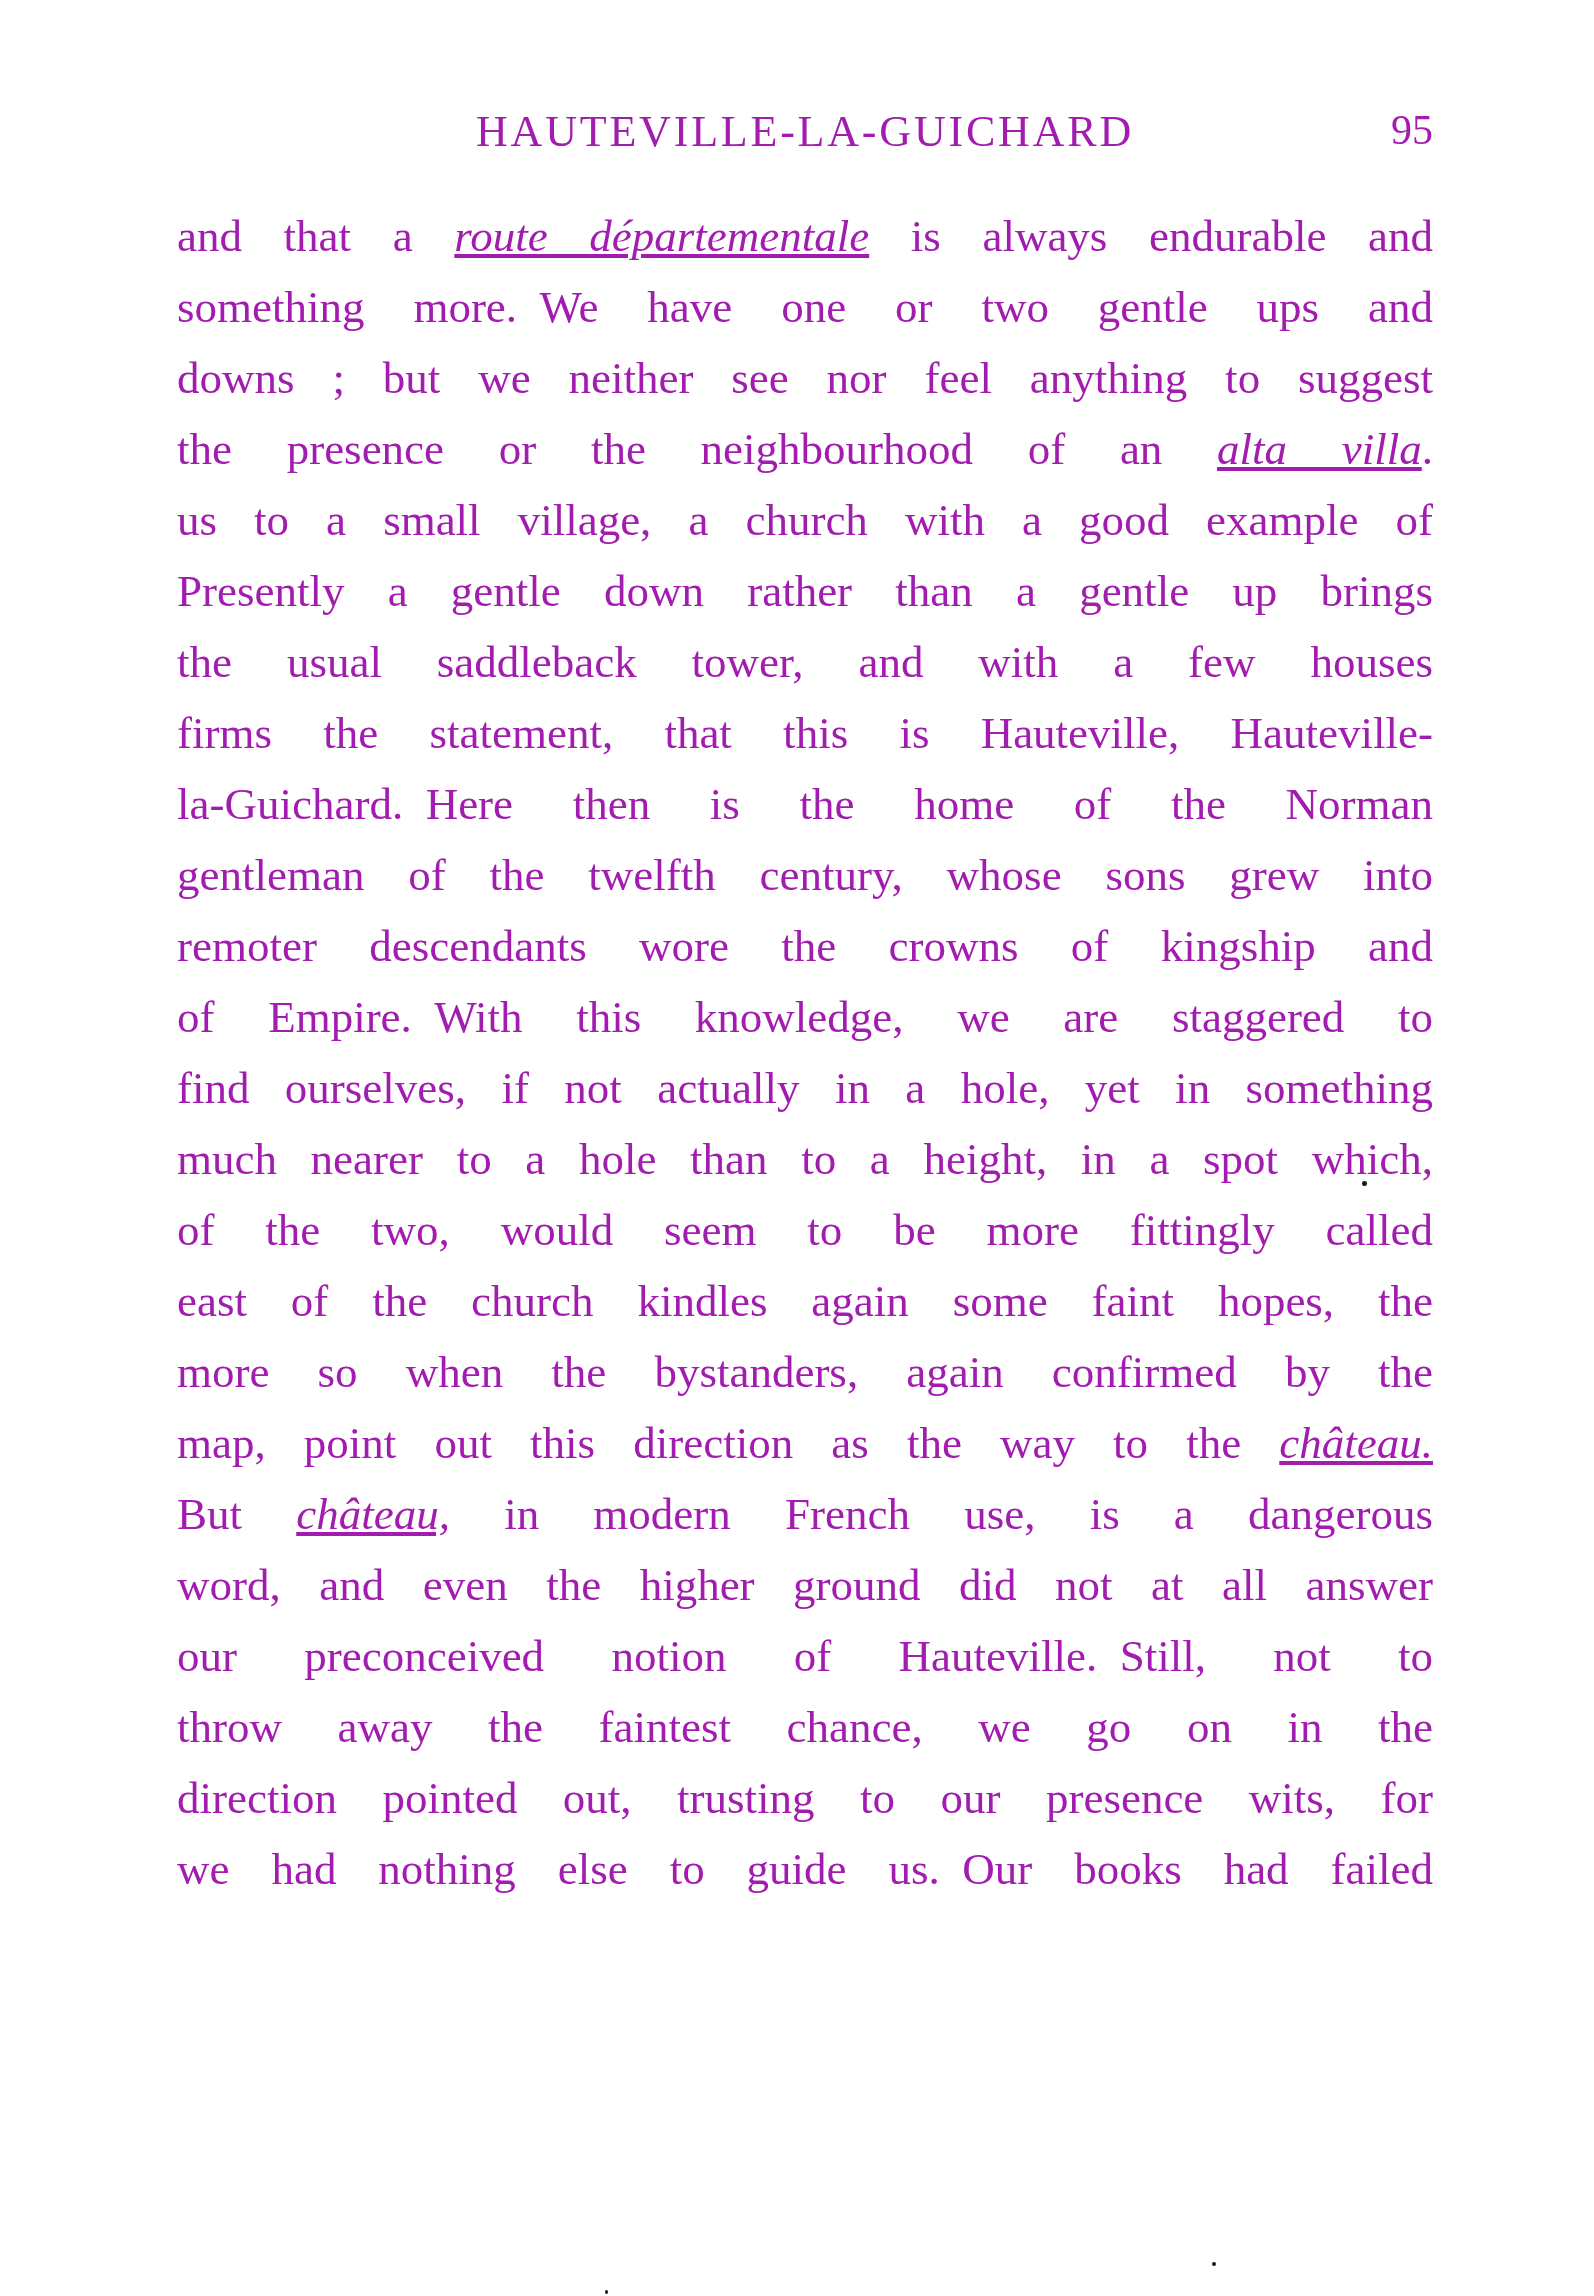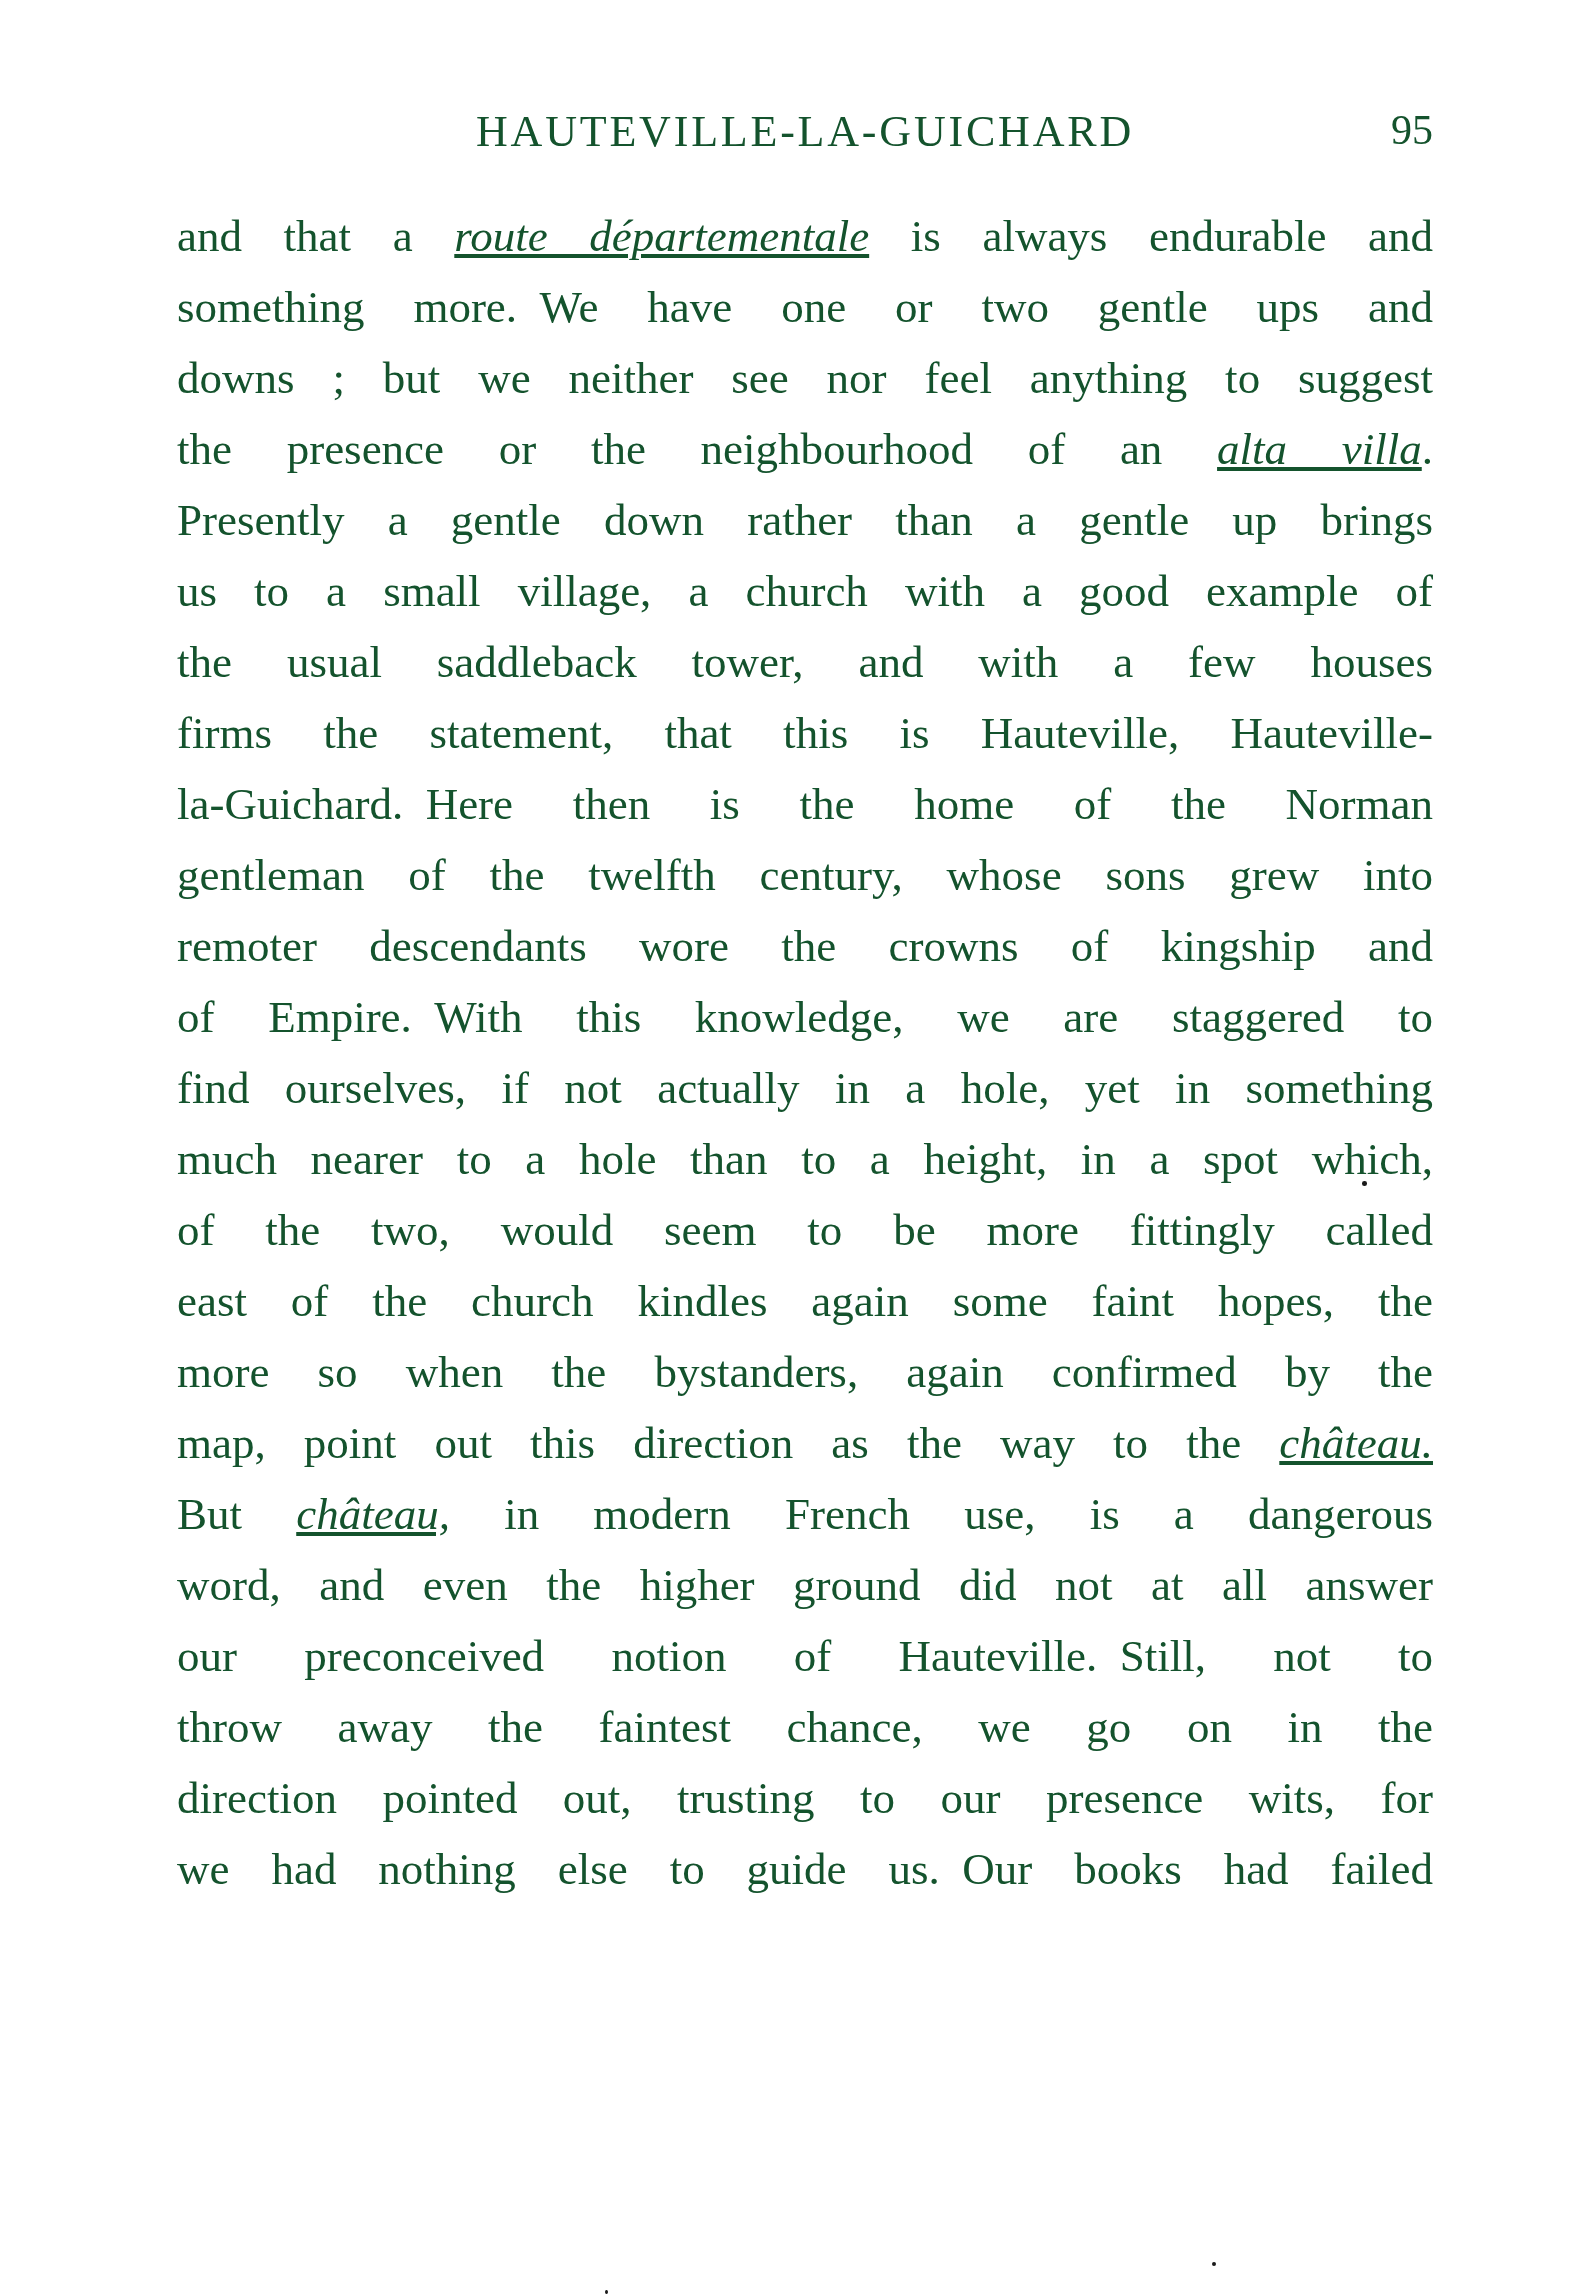--- a/index.html
+++ b/index.html
@@ -5,21 +5,21 @@
   html, body {
     margin: 0;
     padding: 0;
     background: #ffffff;
   }
   .page {
     position: relative;
     width: 1594px;
     height: 2297px;
     background: #ffffff;
-    color: #14532d;
+    color: #a21caf;
     font-family: "Liberation Serif", serif;
     overflow: hidden;
   }
   .header {
     position: absolute;
     left: 177px;
     top: 105px;
     width: 1256px;
     height: 58px;
   }
@@ -74,22 +74,22 @@
   <div class="header">
     <span class="running-title">HAUTEVILLE-LA-GUICHARD</span>
     <span class="page-number">95</span>
   </div>
 
   <div class="text-block" id="text-block">
       <div class="line"><span>and that a </span><span class="it">route départementale</span><span> is always endurable and</span></div>
       <div class="line"><span>something more. We have one or two gentle ups and</span></div>
       <div class="line"><span>downs ; but we neither see nor feel anything to suggest</span></div>
       <div class="line"><span>the presence or the neighbourhood of an </span><span class="it">alta villa</span><span>.</span></div>
+      <div class="line"><span>us to a small village, a church with a good example of</span></div>
       <div class="line"><span>Presently a gentle down rather than a gentle up brings</span></div>
-      <div class="line"><span>us to a small village, a church with a good example of</span></div>
       <div class="line"><span>the usual saddleback tower, and with a few houses</span></div>
       <div class="line"><span>firms the statement, that this is Hauteville, Hauteville-</span></div>
       <div class="line"><span>la-Guichard. Here then is the home of the Norman</span></div>
       <div class="line"><span>gentleman of the twelfth century, whose sons grew into</span></div>
       <div class="line"><span>remoter descendants wore the crowns of kingship and</span></div>
       <div class="line"><span>of Empire. With this knowledge, we are staggered to</span></div>
       <div class="line"><span>find ourselves, if not actually in a hole, yet in something</span></div>
       <div class="line"><span>much nearer to a hole than to a height, in a spot which,</span></div>
       <div class="line"><span>of the two, would seem to be more fittingly called</span></div>
       <div class="line"><span>east of the church kindles again some faint hopes, the</span></div>

